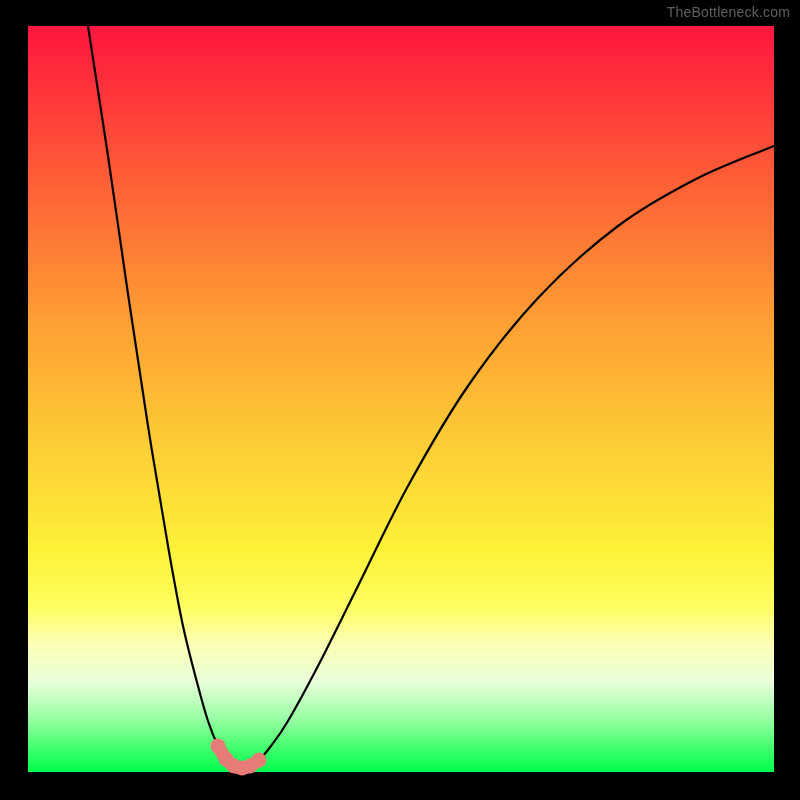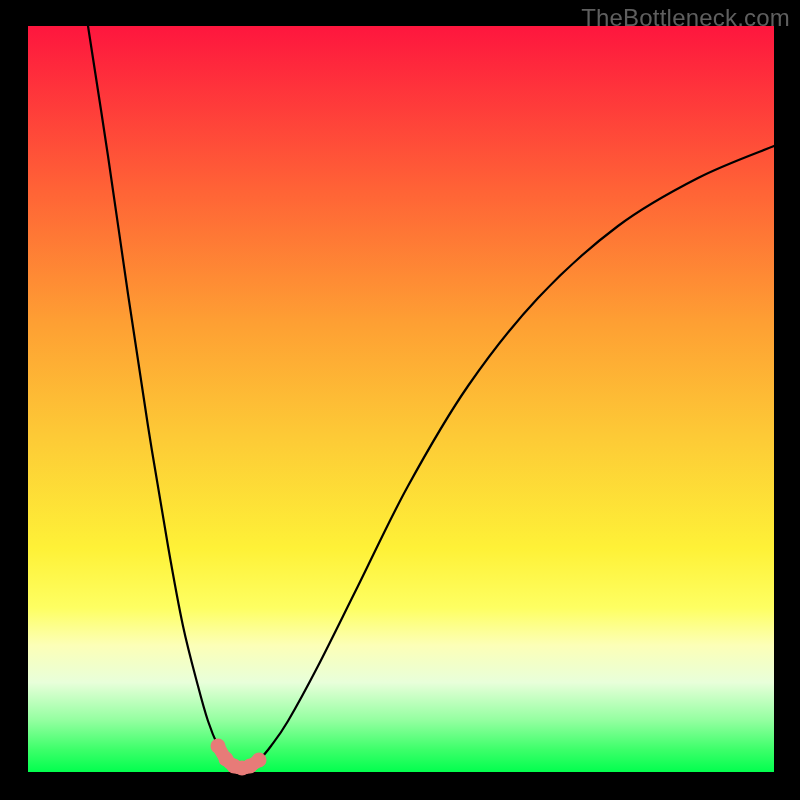--- a/index.html
+++ b/index.html
@@ -28,21 +28,21 @@
       #e8ffda 88%,
       #95ffa1 93%,
       #3dff6a 97%,
       #02ff4e 100%);
   }
   .watermark {
     position: absolute;
     top: 4px;
     right: 10px;
     color: #5f5f5f;
-    font-size: 24px;
+    font-size: 14px;
     font-weight: 500;
     letter-spacing: 0.2px;
   }
   svg.curve {
     position: absolute;
     left: 0;
     top: 0;
     width: 746px;
     height: 746px;
     overflow: visible;

